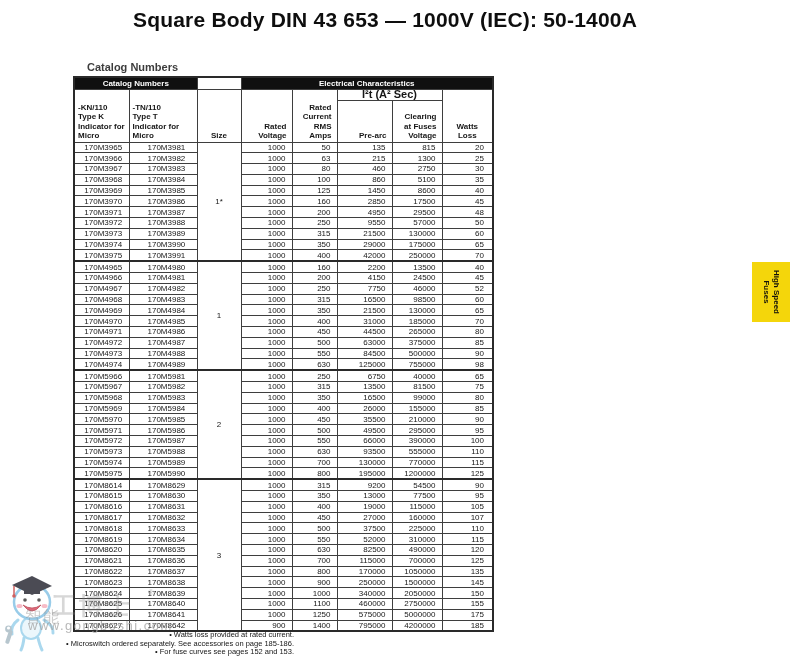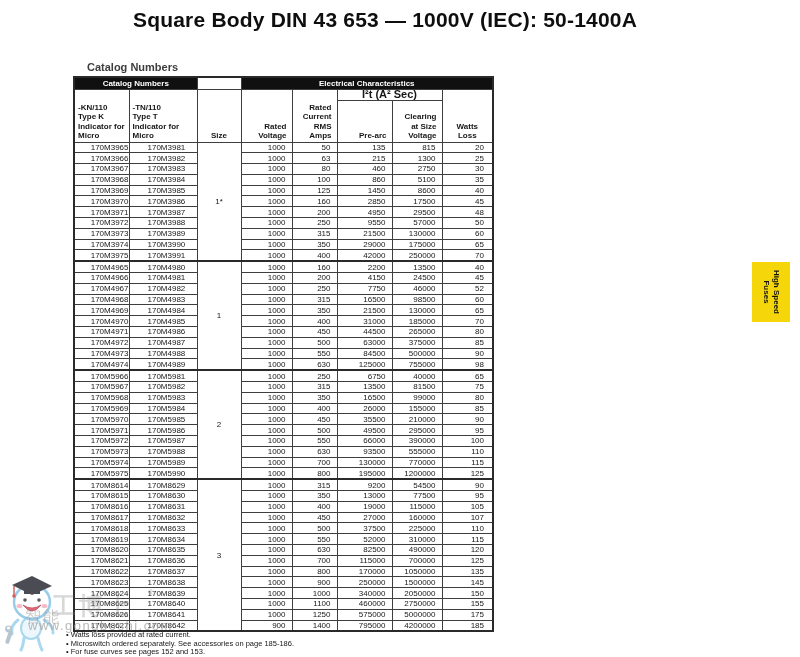--- a/index.html
+++ b/index.html
@@ -28,29 +28,29 @@
   .band{
     background:#101010;color:#ffffff;text-align:center;font-size:8px;
     height:11px;line-height:10px;padding:0;vertical-align:middle;
   }
   .spacer-th{background:#ffffff;}
   .h-left{text-align:left;white-space:pre-line;padding-left:3px;}
   .h-right{text-align:right;white-space:pre-line;padding-right:5px;}
   .h-center{text-align:center;white-space:pre-line;}
   .i2t-cell{text-align:center;vertical-align:middle;padding:0;font-size:11px;}
   tbody td{height:9.8px;line-height:9px;font-size:8px;padding:0;}
-  td.c-kn{text-align:right;padding-left:3px;}
+  td.c-kn{text-align:center;padding-left:3px;}
   td.c-tn{text-align:left;padding-left:18px;}
   td.c-size{text-align:center;vertical-align:middle;font-size:8px;}
   td.c-num{text-align:right;padding-right:6px;}
   td.c-watts{text-align:right;padding-right:8px;}
   tr.group-start td{border-top:2px solid #2a2a2a;}
   .footnotes{
     position:absolute;left:66px;top:631px;margin:0;padding:0;list-style:none;
-    font-size:7.5px;line-height:8.6px;color:#161616;
+    font-size:7.5px;line-height:8.6px;color:#161616;text-align:right;
   }
   .footnotes li::before{content:"• ";}
   .side-tab{position:absolute;left:752px;top:262px;width:38px;height:60px;}
   .side-tab-label{
     position:absolute;left:50%;top:50%;width:60px;
     transform:translate(-50%,-50%) rotate(90deg);
     white-space:pre-line;text-align:center;font-size:8px;font-weight:bold;
     line-height:10px;color:#14130a;
   }
   .watermark{position:absolute;left:0;top:0;width:800px;height:657px;pointer-events:none;}
@@ -112,21 +112,21 @@
 Current
 RMS
 Amps</th>
         <th class="i2t-cell" colspan="2">I²t (A² Sec)</th>
         <th class="h-center" rowspan="2">Watts
 Loss</th>
       </tr>
       <tr class="label-row">
         <th class="h-right">Pre-arc</th>
         <th class="h-right">Clearing
-at Size
+at Fuses
 Voltage</th>
       </tr>
     </thead>
     <tbody>
         <tr>
           <td class="c-kn">170M3965</td>
           <td class="c-tn">170M3981</td>
           <td class="c-size" rowspan="11">1*</td>
           <td class="c-num">1000</td>
           <td class="c-num">50</td>

